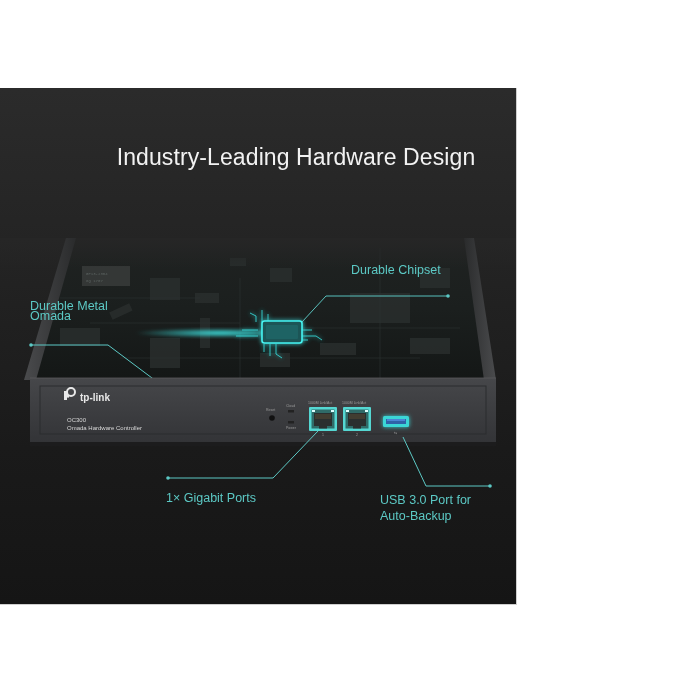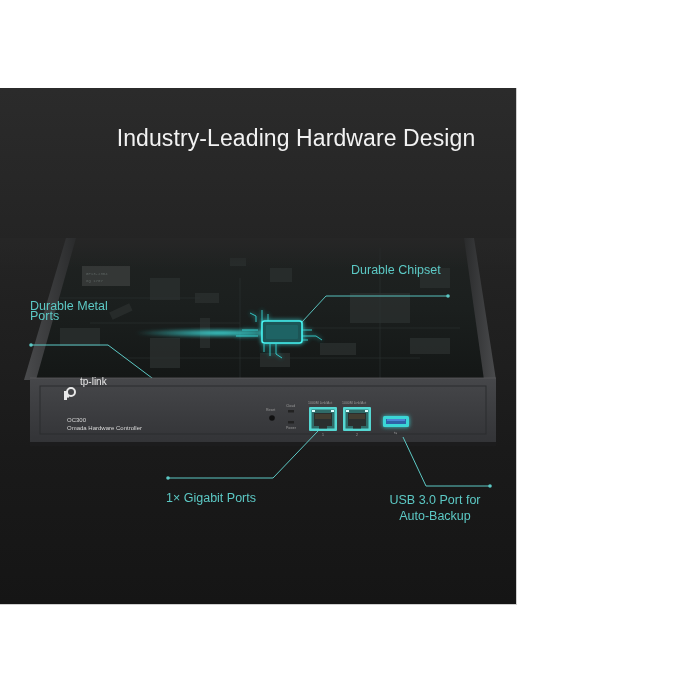--- a/index.html
+++ b/index.html
@@ -1,25 +1,25 @@
 <!DOCTYPE html>
 <html><head>
   <meta charset="utf-8">
   <style>
     html, body { margin: 0; padding: 0; background: #ffffff; }
     body { width: 700px; height: 700px; position: relative; overflow: hidden;
            font-family: "Liberation Sans", "DejaVu Sans", sans-serif; }
     .panel { position: absolute; left: 0; top: 88px; width: 516px; height: 516px;
              background: linear-gradient(180deg, #2b2b2b 0%, #242424 30%, #1a1a1a 70%, #151515 100%);
              overflow: hidden; border-right: 1px solid #cfcfcf; border-bottom: 1px solid #cfcfcf; }
-    .title { position: absolute; left: 0; width: 592px; top: 37px; text-align: center;
+    .title { position: absolute; left: 0; width: 592px; top: 56px; text-align: center;
              color: #f2f2f2; font-size: 23px; letter-spacing: 0.1px; }
     svg.device { position: absolute; left: 0; top: 0; }
     .callout { position: absolute; color: #5cc9c5; font-size: 12.5px; line-height: 12px; }
-    .callout.right { text-align: center; }
+    .callout.right { text-align: left; }
     .front-text { position: absolute; color: #d8d8d8; font-size: 6px; line-height: 8px; }
     .brand { position: absolute; color: #e8e8e8; font-size: 10px; }
     .tiny { position: absolute; color: #9a9a9a; font-size: 3.5px; }
   </style>
 </head>
 <body>
 
 <div class="panel">
 
   <div class="title">Industry-Leading Hardware Design</div>
@@ -157,38 +157,38 @@
       <rect x="387" y="331" width="18" height="2" fill="#4b86d6"></rect>
     </g>
 
     <path d="M318 343 L273 390 H168" stroke="#5cc9c5" stroke-width="1" fill="none"></path>
     <circle cx="168" cy="390" r="1.8" fill="#5cc9c5"></circle>
 
     <path d="M403 349 L426 398 H490" stroke="#5cc9c5" stroke-width="1" fill="none"></path>
     <circle cx="490" cy="398" r="1.8" fill="#5cc9c5"></circle>
   </svg>
 
-  <div class="brand" style="left:80px; top:288px;">tp-link</div>
+  <div class="brand" style="left:80px; top:304px;font-weight:bold;">tp-link</div>
   <div class="front-text" style="left:67px; top:328px;">
     <div>OC300</div>
     <div>Omada Hardware Controller</div>
   </div>
   <div class="tiny" style="left:266px; top:320px;">Reset</div>
   <div class="tiny" style="left:286px; top:316px;">Cloud</div>
   <div class="tiny" style="left:286px; top:338px;">Power</div>
   <div class="tiny" style="left:308px; top:313px;">1000M Link/Act</div>
   <div class="tiny" style="left:342px; top:313px;">1000M Link/Act</div>
   <div class="tiny" style="left:322px; top:345px;">1</div>
   <div class="tiny" style="left:356px; top:345px;">2</div>
   <div class="tiny" style="left:394px; top:343px;">⇆</div>
 
   <div class="callout" style="left:351px; top:176px;">Durable Chipset</div>
   <div class="callout" style="left:30px; top:213px; line-height:10px;">
     <div>Durable Metal</div>
-    <div>Ports</div>
+    <div>Omada</div>
   </div>
   <div class="callout" style="left:166px; top:404px;">1× Gigabit Ports</div>
   <div class="callout right" style="left:380px; top:404px; width:110px; line-height:16px;">
     <div>USB 3.0 Port for</div>
     <div>Auto-Backup</div>
   </div>
 
 </div>
 
 </body></html>

